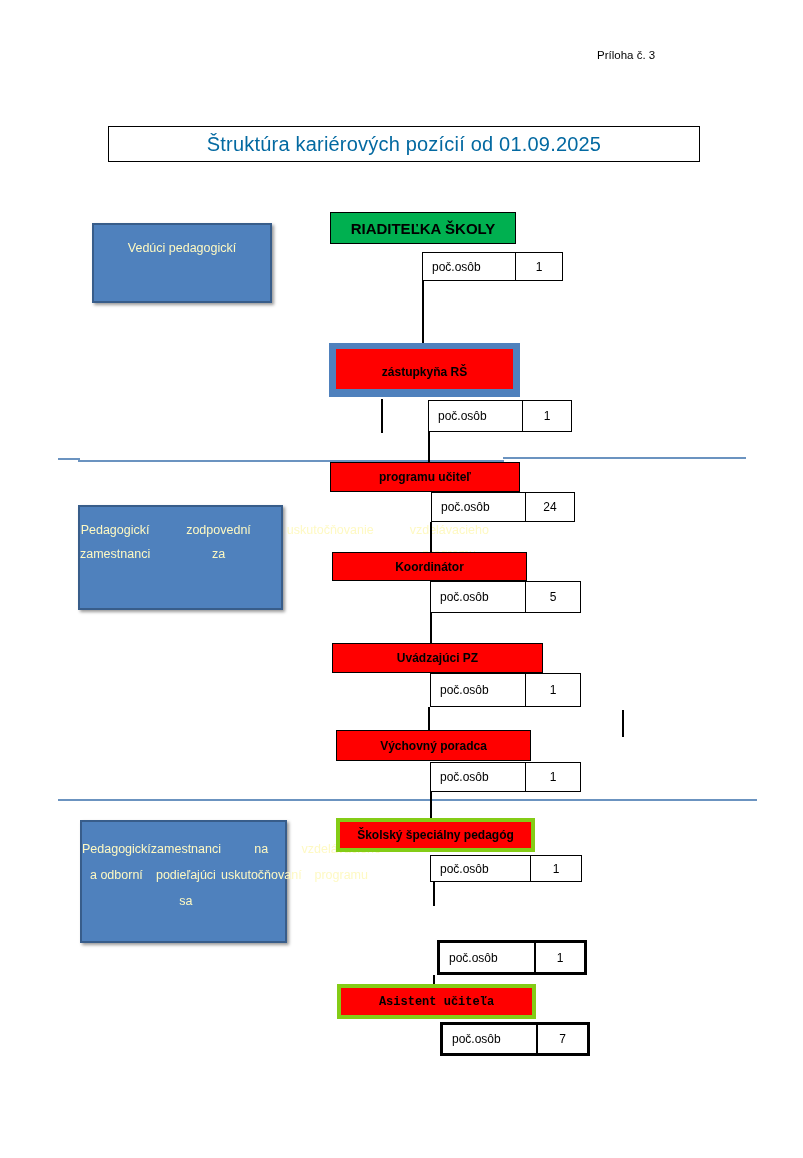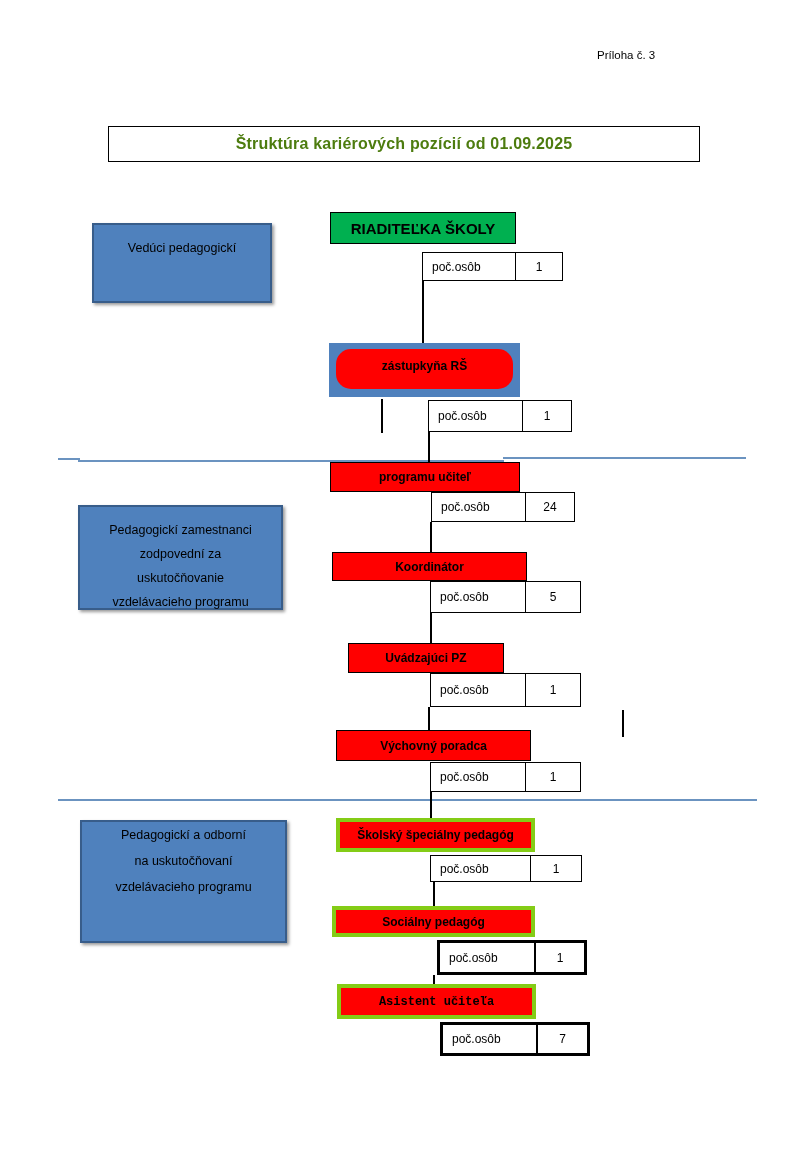--- a/index.html
+++ b/index.html
@@ -4,40 +4,40 @@
 <style>
   html,body{margin:0;padding:0;background:#888;}
   body{font-family:"Liberation Sans","DejaVu Sans",sans-serif;}
   .page{position:relative;width:803px;height:1158px;background:#ffffff;margin:0 auto;overflow:hidden;}
   *{box-sizing:border-box;}
 
   .annotation{position:absolute;left:597px;top:49px;font-size:11.5px;color:#000;}
 
   .title-box{position:absolute;left:108px;top:126px;width:592px;height:36px;
     border:1.5px solid #000;display:flex;align-items:center;justify-content:center;}
-  .title-box span{font-size:16px;font-weight:bold;color:#4d7c0f;letter-spacing:.2px;}
+  .title-box span{font-size:20px;font-weight:normal;color:#0369a1;letter-spacing:.2px;}
 
   .green-box{position:absolute;left:330px;top:212px;width:186px;height:32px;
     background:#00B050;border:1.5px solid #000;display:flex;align-items:center;justify-content:center;
     font-size:15px;font-weight:bold;color:#000;}
 
   .group-box{position:absolute;background:#4F81BD;border:2.5px solid #385D8A;
-    box-shadow:2px 2px 3px #9a9a9a;color:#000000;text-align:center;
-    display:flex;flex-direction:column;font-size:12.5px;}
+    box-shadow:2px 2px 3px #9a9a9a;color:#fef9c3;text-align:center;
+    display:flex;flex-direction:row;font-size:12.5px;}
   .gline{width:100%;}
 
   .red-box{position:absolute;background:#FF0000;border:1px solid #000;
     display:flex;align-items:center;justify-content:center;
     font-size:12px;font-weight:bold;color:#000;}
   .red-box.thick{border:4px solid #84cc16;}
 
   .zast-outer{position:absolute;left:329px;top:343px;width:191px;height:54px;background:#4F81BD;}
   .zast-inner{position:absolute;left:7px;top:6px;right:7px;bottom:8px;background:#FF0000;
     display:flex;align-items:flex-start;justify-content:center;
-    font-size:12px;font-weight:bold;color:#000;padding-top:10px;border-radius:15px;}
+    font-size:12px;font-weight:bold;color:#000;padding-top:16px;}
 
   .count-table{position:absolute;display:flex;background:#fff;border:1px solid #000;font-size:12px;color:#000;}
   .count-table .lbl{border-right:1px solid #000;display:flex;align-items:center;padding-left:9px;}
   .count-table .val{display:flex;align-items:center;justify-content:center;flex:1;}
   .count-table.thick{border:3.5px solid #000;}
   .count-table.thick .lbl{border-right:2px solid #000;}
 
   .vline{position:absolute;width:1.5px;background:#000;}
   .hline{position:absolute;height:2px;background:#6b93c0;}
 </style>
@@ -49,29 +49,30 @@
   <div class="annotation">Príloha č. 3</div>
 
   <div class="title-box">
     <span>Štruktúra kariérových pozícií od 01.09.2025</span>
   </div>
 
   <div class="group-box" style="left:92px;top:223px;width:180px;height:80px;padding-top:11px;line-height:25px;">
     <div class="gline">Vedúci pedagogickí</div>
   </div>
 
-  <div class="group-box" style="left:78px;top:505px;width:205px;height:105px;padding-top:11px;line-height:24px;">
+  <div class="group-box" style="left:78px;top:505px;width:205px;height:105px;padding-top:11px;line-height:24px;gap:36px;">
     <div class="gline">Pedagogickí zamestnanci</div>
     <div class="gline">zodpovední za</div>
     <div class="gline">uskutočňovanie</div>
     <div class="gline">vzdelávacieho programu</div>
   </div>
 
-  <div class="group-box" style="left:80px;top:820px;width:207px;height:123px;line-height:26px;">
+  <div class="group-box" style="left:80px;top:820px;width:207px;height:123px;padding-top:14px;line-height:26px;">
     <div class="gline">Pedagogickí  a odborní</div>
+    <div class="gline">zamestnanci podieľajúci sa</div>
     <div class="gline">na uskutočňovaní</div>
     <div class="gline">vzdelávacieho programu</div>
   </div>
 
   <div class="green-box">RIADITEĽKA ŠKOLY</div>
   <div class="count-table" style="left:422px;top:252px;width:141px;height:29px;">
     <div class="lbl" style="width:93px">poč.osôb</div>
     <div class="val">1</div>
   </div>
 
@@ -92,41 +93,40 @@
     <div class="lbl" style="width:94px">poč.osôb</div>
     <div class="val">24</div>
   </div>
 
   <div class="red-box" style="left:332px;top:552px;width:195px;height:29px;">Koordinátor</div>
   <div class="count-table" style="left:430px;top:581px;width:151px;height:32px;">
     <div class="lbl" style="width:95px">poč.osôb</div>
     <div class="val">5</div>
   </div>
 
-  <div class="red-box" style="left:332px;top:643px;width:156px;height:30px;margin-left:16px;">Uvádzajúci PZ</div>
+  <div class="red-box" style="left:332px;top:643px;width:211px;height:30px;">Uvádzajúci PZ</div>
   <div class="count-table" style="left:430px;top:673px;width:151px;height:34px;">
     <div class="lbl" style="width:95px">poč.osôb</div>
     <div class="val">1</div>
   </div>
 
   <div class="red-box" style="left:336px;top:730px;width:195px;height:31px;">Výchovný poradca</div>
   <div class="count-table" style="left:430px;top:762px;width:151px;height:30px;">
     <div class="lbl" style="width:95px">poč.osôb</div>
     <div class="val">1</div>
   </div>
 
   <div class="hline" style="left:58px;top:799px;width:699px;"></div>
 
   <div class="red-box thick" style="left:336px;top:818px;width:199px;height:34px;">Školský špeciálny pedagóg</div>
   <div class="count-table" style="left:430px;top:855px;width:152px;height:27px;">
     <div class="lbl" style="width:100px">poč.osôb</div>
     <div class="val">1</div>
   </div>
 
-  <div class="red-box thick" style="left:332px;top:906px;width:203px;height:31px;">Sociálny pedagóg</div>
   <div class="count-table thick" style="left:437px;top:940px;width:150px;height:35px;">
     <div class="lbl" style="width:96px">poč.osôb</div>
     <div class="val">1</div>
   </div>
 
   <div class="red-box thick" style="left:337px;top:984px;width:199px;height:35px;font-family:Liberation Mono, monospace;">Asistent učiteľa</div>
   <div class="count-table thick" style="left:440px;top:1022px;width:150px;height:34px;">
     <div class="lbl" style="width:95px">poč.osôb</div>
     <div class="val">7</div>
   </div>

